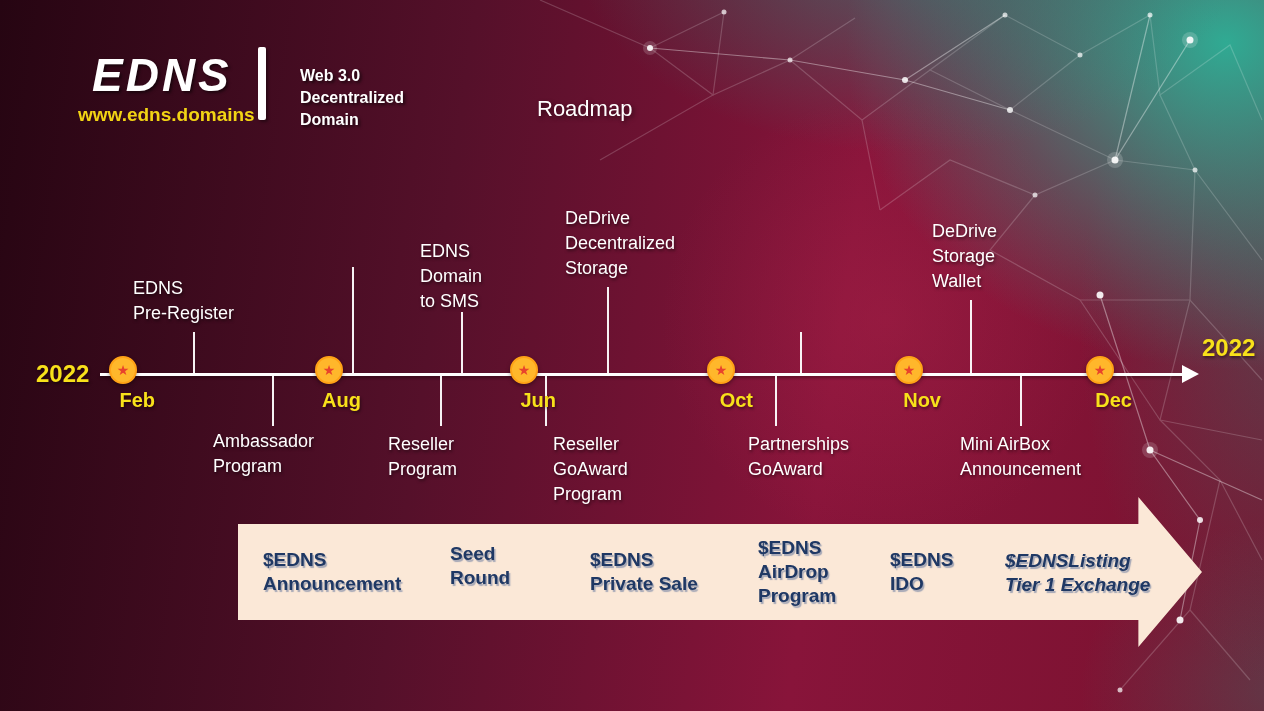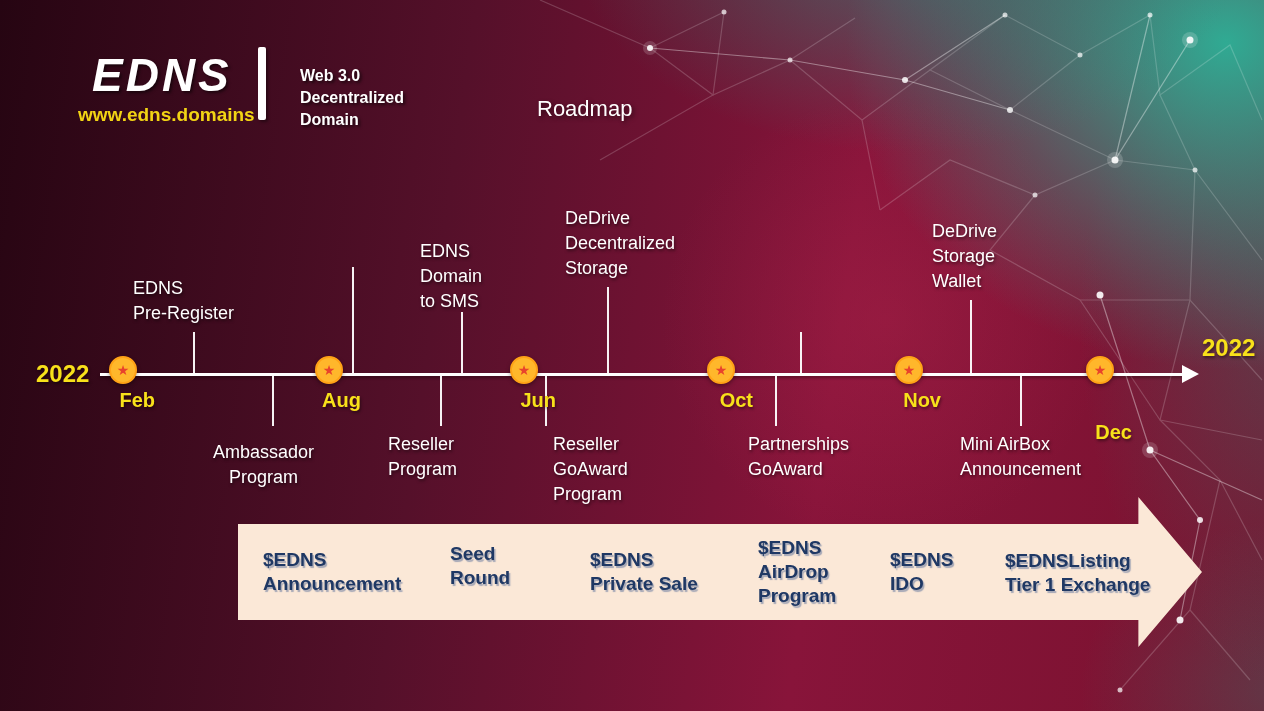--- a/index.html
+++ b/index.html
@@ -153,35 +153,35 @@
     </div>
   <div class="marker" style="left:1086px;">
       <span class="star">★</span>
     </div>
 
   <div class="month" style="left:91px;">Feb</div>
   <div class="month" style="left:297px;">Aug</div>
   <div class="month" style="left:492px;">Jun</div>
   <div class="month" style="left:689px;">Oct</div>
   <div class="month" style="left:877px;">Nov</div>
-  <div class="month" style="left:1068px;margin-top:32px;">Dec</div>
+  <div class="month" style="left:1068px;">Dec</div>
 
   <div class="ms" style="left:133px; top:276px;">EDNS
 Pre-Register</div>
   <div class="ms" style="left:420px; top:239px;">EDNS
 Domain
 to SMS</div>
   <div class="ms" style="left:565px; top:206px;">DeDrive
 Decentralized
 Storage</div>
   <div class="ms" style="left:932px; top:219px;">DeDrive
 Storage
 Wallet</div>
 
-  <div class="ms" style="left:213px; top:440px;text-align:center;">Ambassador
+  <div class="ms" style="left:213px; top:429px;">Ambassador
 Program</div>
   <div class="ms" style="left:388px; top:432px;">Reseller
 Program</div>
   <div class="ms" style="left:553px; top:432px;">Reseller
 GoAward
 Program</div>
   <div class="ms" style="left:748px; top:432px;">Partnerships
 GoAward</div>
   <div class="ms" style="left:960px; top:432px;">Mini AirBox
 Announcement</div>
@@ -191,17 +191,17 @@
 Announcement</div>
     <div class="banner-item" style="left:212px; top:45px;">Seed
 Round</div>
     <div class="banner-item" style="left:352px; top:51px;">$EDNS
 Private Sale</div>
     <div class="banner-item" style="left:520px; top:39px;">$EDNS
 AirDrop
 Program</div>
     <div class="banner-item" style="left:652px; top:51px;">$EDNS
 IDO</div>
-    <div class="banner-item" style="left:767px; top:52px;">$EDNSListing
+    <div class="banner-item" style="left:767px; top:52px;font-style:italic;">$EDNSListing
 Tier 1 Exchange</div>
   </div>
 
 </div>
 
 </body></html>

